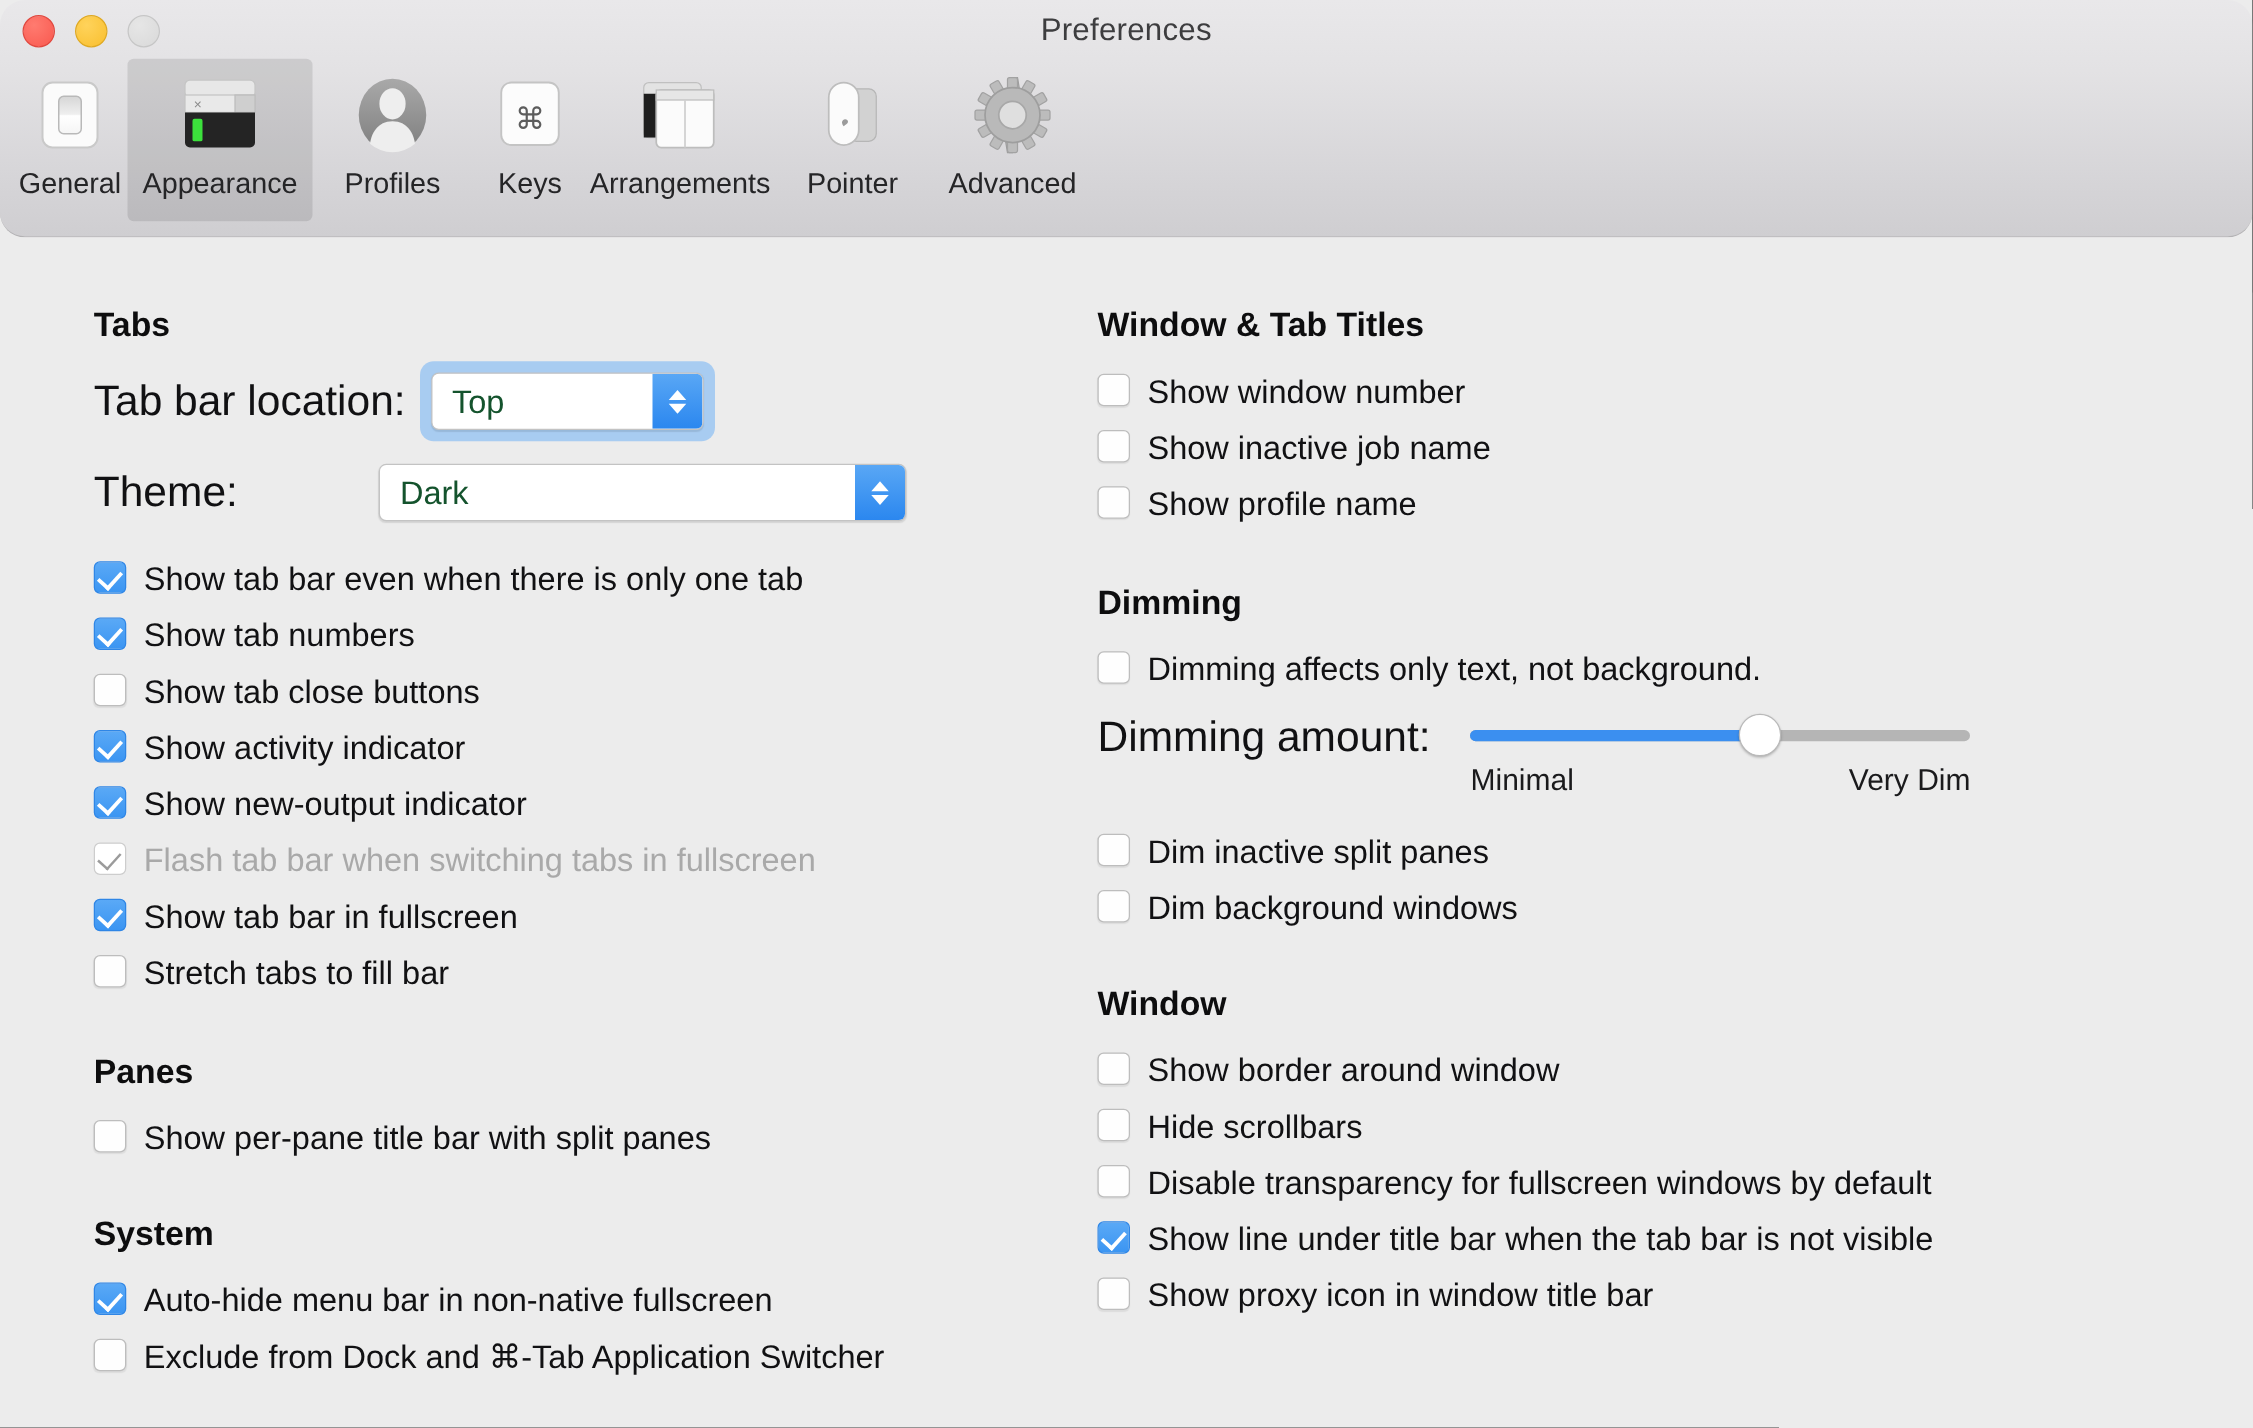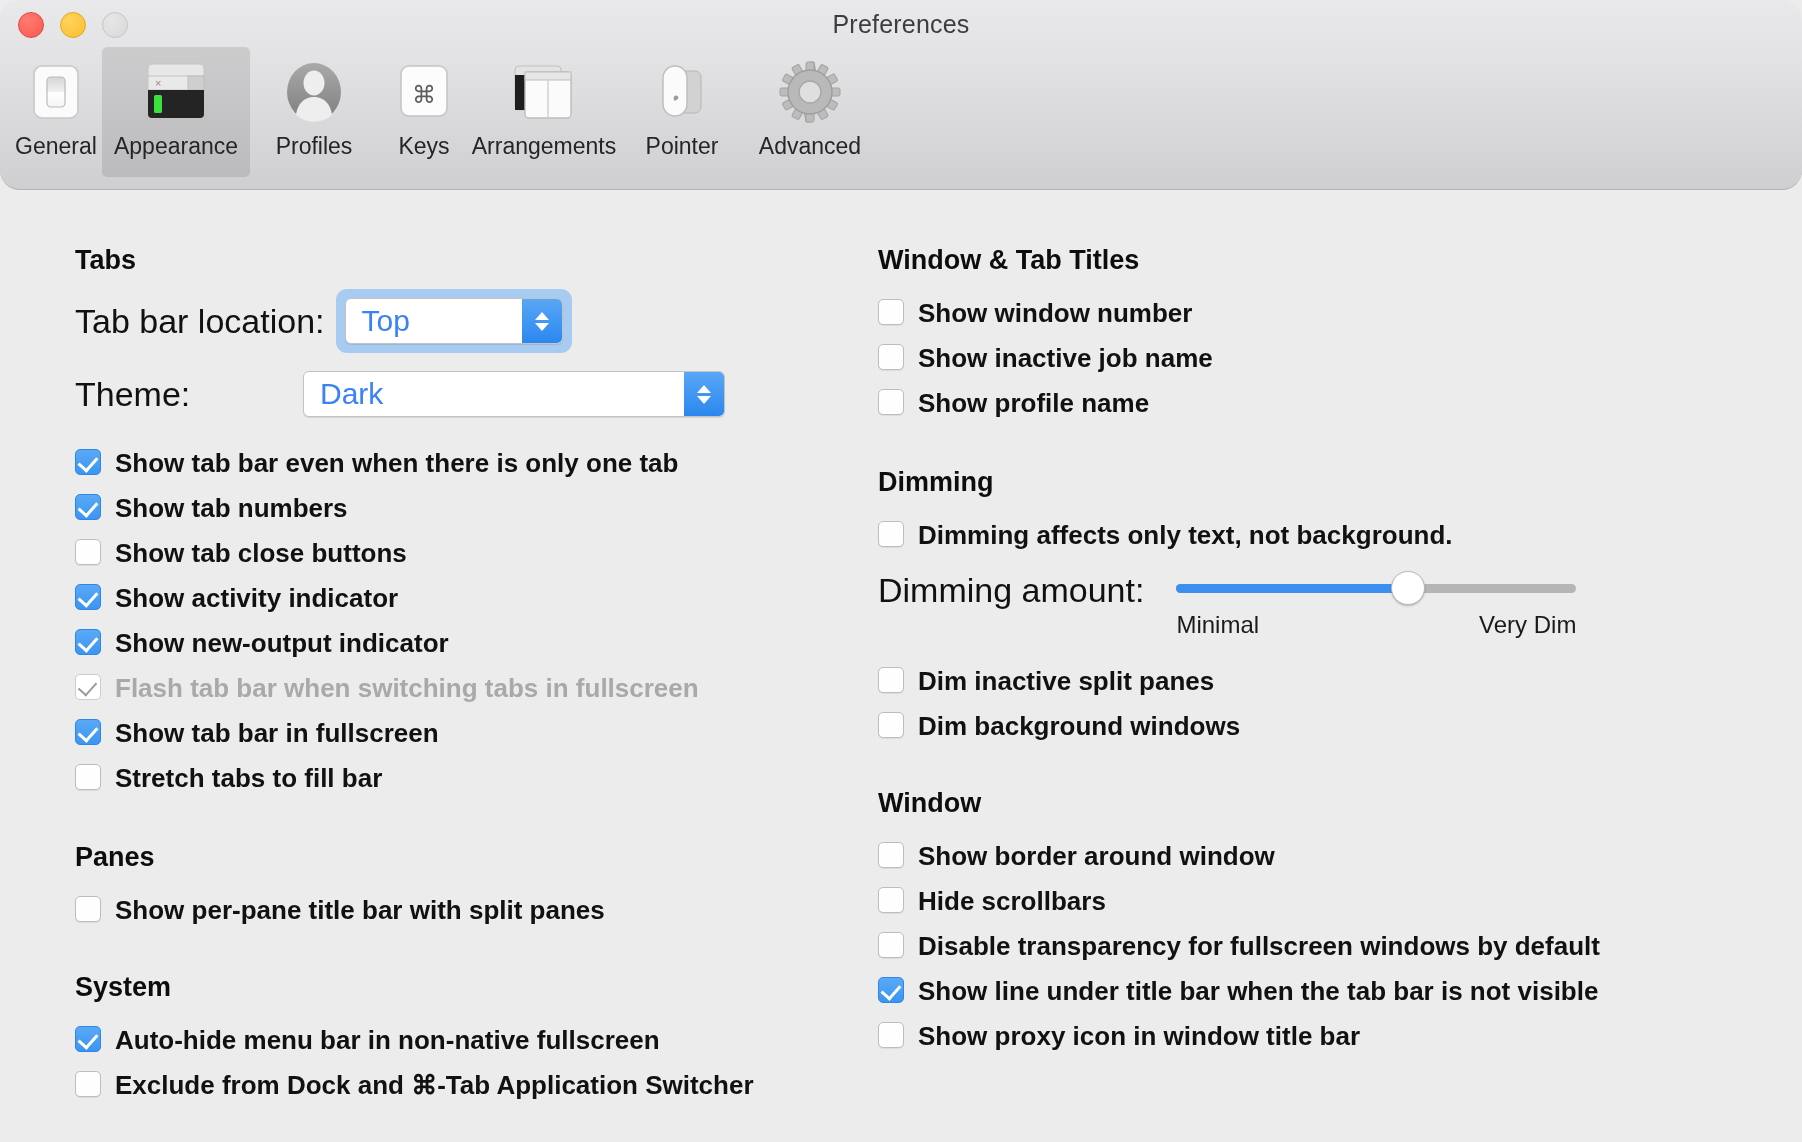--- a/index.html
+++ b/index.html
@@ -141,22 +141,22 @@
     background: #ffffff;
     border: 1px solid #c3c3c3;
     border-radius: 6px;
     box-shadow: 0 1px 1px rgba(0,0,0,.10);
     box-sizing: border-box;
     overflow: hidden;
   }
   .popup .val {
     flex: 1;
     padding-left: 16px;
-    font-size: 30px;
-    color: #3b82f6;
+    font-size: 26px;
+    color: #14532d;
     white-space: nowrap;
   }
   .popup .stepper {
     width: 40px;
     height: 100%;
     background: linear-gradient(to bottom, #59a7f5, #2b87ef);
     display: flex;
     flex-direction: column;
     align-items: center;
     justify-content: center;
@@ -166,21 +166,20 @@
   .chev { width: 0; height: 0; }
   .chev.up   { border-left: 7px solid transparent; border-right: 7px solid transparent; border-bottom: 8px solid #fff; }
   .chev.down { border-left: 7px solid transparent; border-right: 7px solid transparent; border-top: 8px solid #fff; }
 
   
   .cb-row {
     display: flex;
     align-items: flex-start;
     gap: 14px;
     margin-bottom: 5px;
-    font-weight: bold;
   }
   .cb-box {
     flex: 0 0 auto;
     width: 26px; height: 26px;
     border-radius: 5px;
     box-sizing: border-box;
     margin-top: 6px;
     position: relative;
   }
   .cb-box.off {

